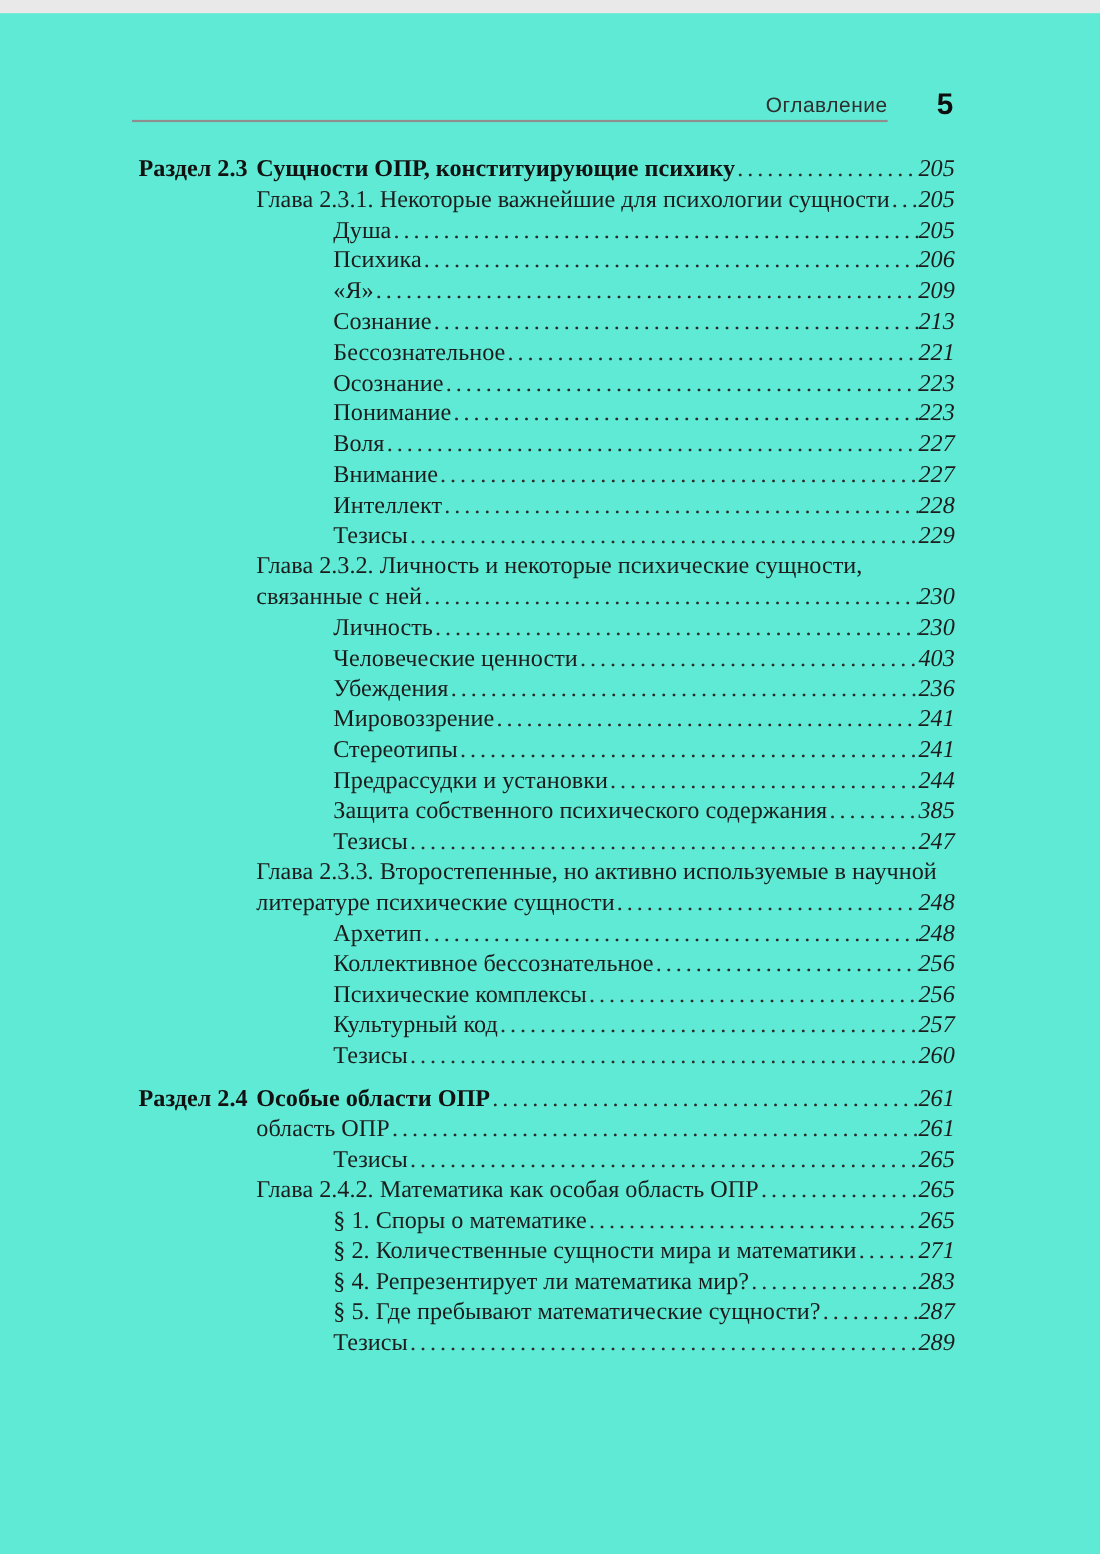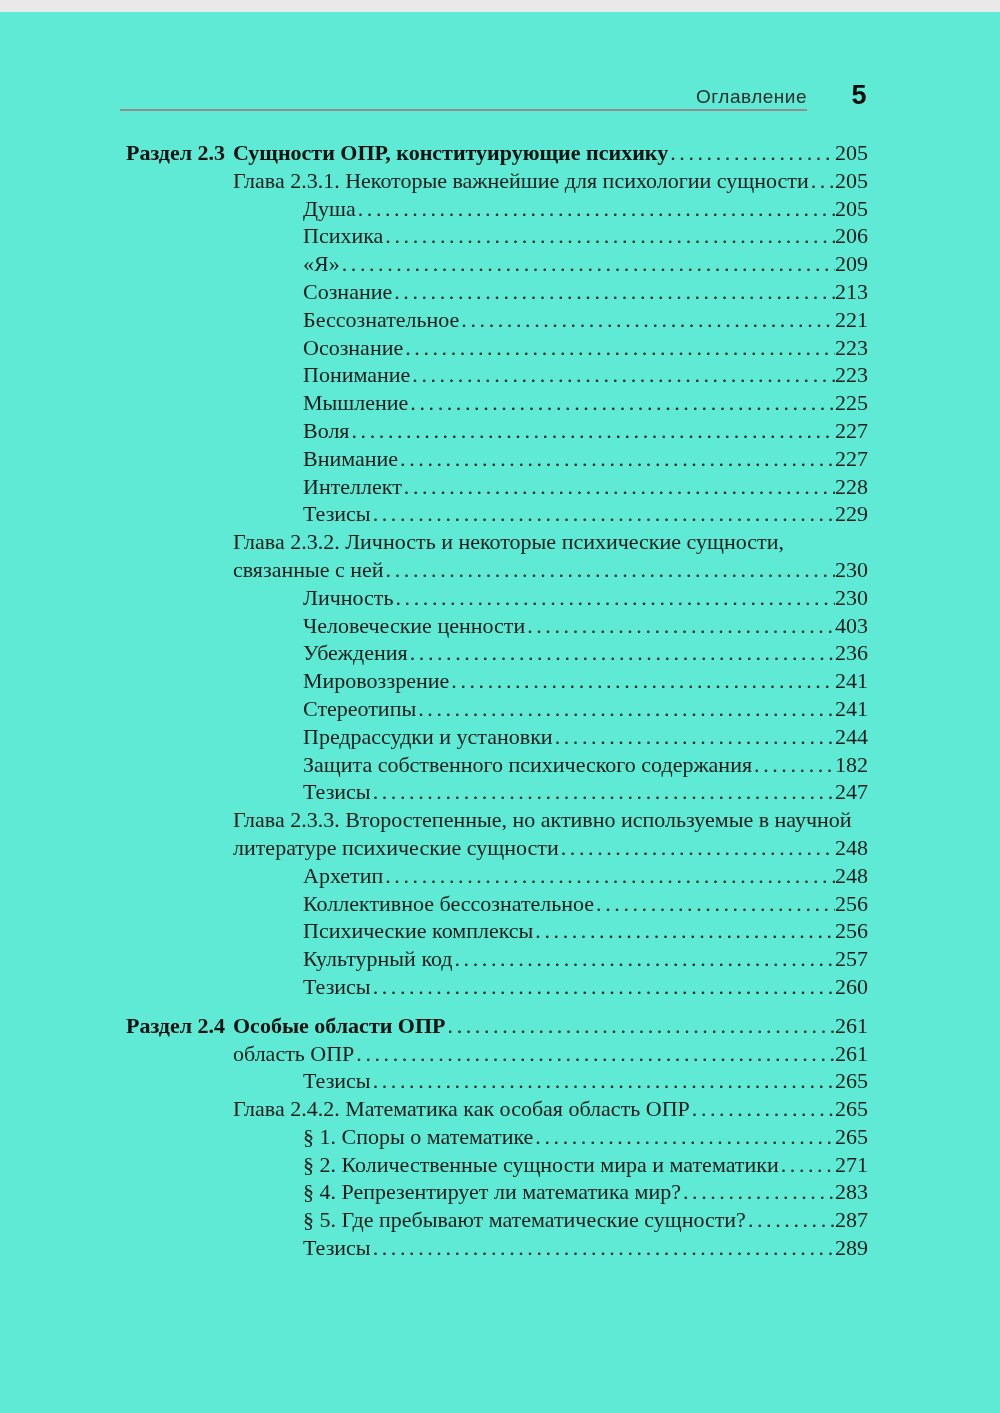--- a/index.html
+++ b/index.html
@@ -93,20 +93,21 @@
   }
   .leader::after {
     content: "......................................................................................................................................................................................";
     letter-spacing: 3.6px;
     color: #2a2a2a;
   }
   .num {
     flex: 0 0 auto;
     white-space: nowrap;
     color: #1c1c1c;
+    font-style: italic;
   }
 </style>
 </head>
 <body>
 
 <div class="page">
 
   <span class="running-title">Оглавление</span>
 
   <div class="header-rule"></div>
@@ -173,27 +174,20 @@
       </div>
       <div class="entry item">
         <div class="line">
           <span class="t">Понимание</span>
           <span class="leader"></span>
           <span class="num">223</span>
         </div>
       </div>
       <div class="entry item">
         <div class="line">
-          <span class="t">Мышление</span>
-          <span class="leader"></span>
-          <span class="num">225</span>
-        </div>
-      </div>
-      <div class="entry item">
-        <div class="line">
           <span class="t">Воля</span>
           <span class="leader"></span>
           <span class="num">227</span>
         </div>
       </div>
       <div class="entry item">
         <div class="line">
           <span class="t">Внимание</span>
           <span class="leader"></span>
           <span class="num">227</span>
@@ -260,21 +254,21 @@
         <div class="line">
           <span class="t">Предрассудки и установки</span>
           <span class="leader"></span>
           <span class="num">244</span>
         </div>
       </div>
       <div class="entry item">
         <div class="line">
           <span class="t">Защита собственного психического содержания</span>
           <span class="leader"></span>
-          <span class="num">182</span>
+          <span class="num">385</span>
         </div>
       </div>
       <div class="entry item">
         <div class="line">
           <span class="t">Тезисы</span>
           <span class="leader"></span>
           <span class="num">247</span>
         </div>
       </div>
       <div class="entry chapter">

